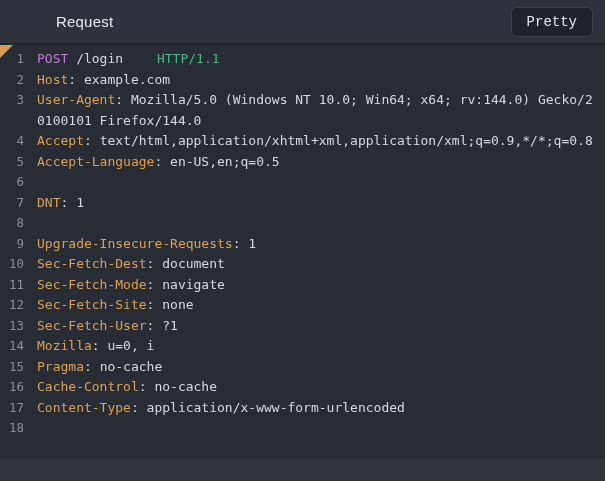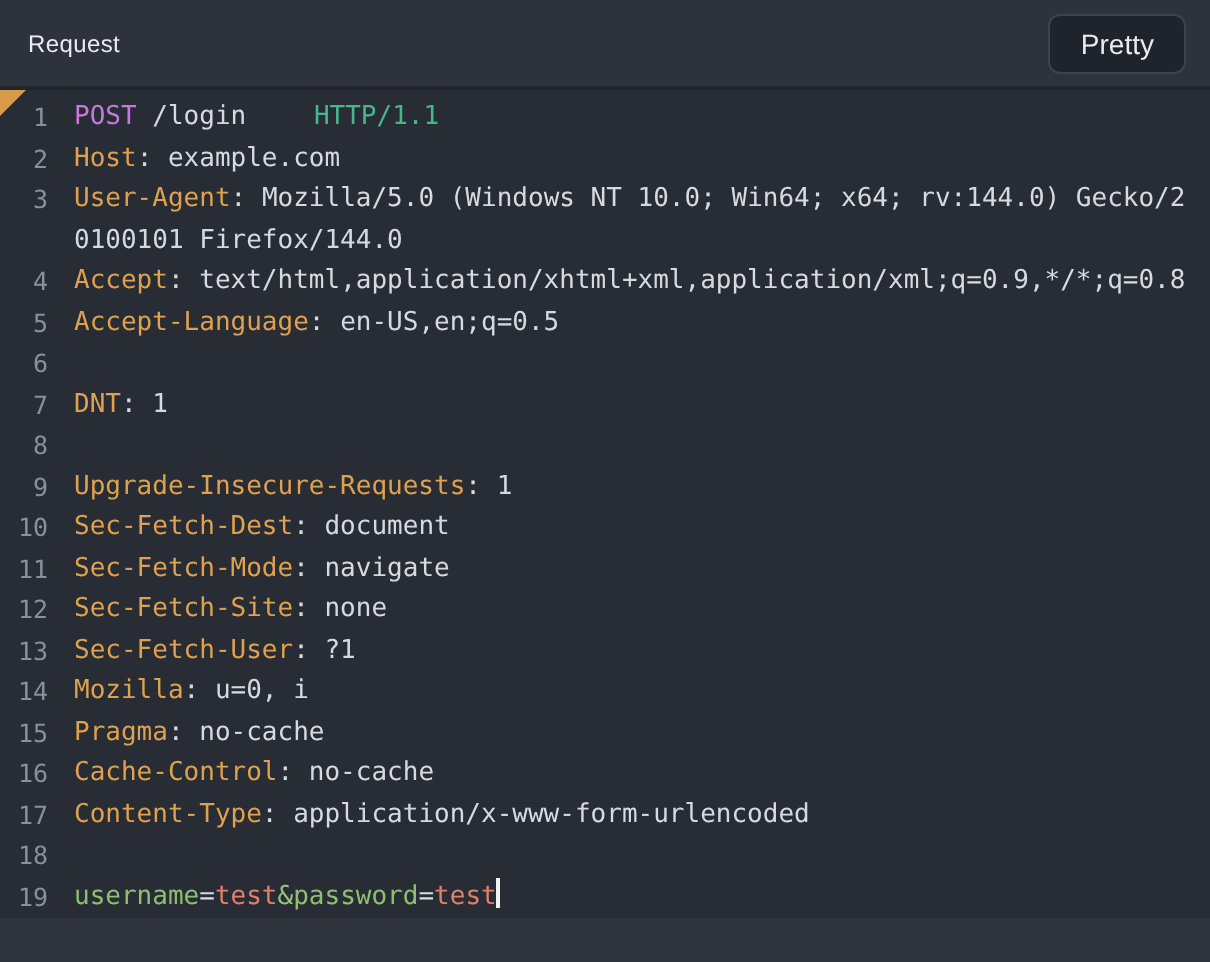--- a/index.html
+++ b/index.html
@@ -10,27 +10,27 @@
     --toggle-selected-bg:#1f232b; --raw-text:#98a0ab; --corner:#d89b4a;
   }
   *{box-sizing:border-box;margin:0;padding:0;}
   html,body{width:605px;height:481px;overflow:hidden;}
   body{background:var(--editor-bg);font-family:"Liberation Sans",sans-serif;}
 
   .panel-header{
     height:45px;background:var(--header-bar);display:flex;align-items:center;
     padding:0 12px 0 14px;border-bottom:2px solid var(--divider);
   }
-  .panel-title{color:var(--title);font-size:12px;font-weight:400;letter-spacing:.2px;}
+  .panel-title{color:var(--title);font-size:15px;font-weight:400;letter-spacing:.2px;margin-left:42px;}
   .toggle-group{
     margin-left:auto;display:flex;border:1px solid var(--toggle-border);
     border-radius:6px;overflow:hidden;background:transparent;
   }
   .toggle-btn{
-    font-family:Liberation Sans, sans-serif;font-size:14px;
+    font-family:Liberation Mono, monospace;font-size:14px;
     padding:6px 15px;background:transparent;border:none;color:var(--raw-text);
     cursor:pointer;line-height:16px;
   }
   .toggle-btn.selected{
     background:var(--toggle-selected-bg);color:var(--title);border-radius:5px;
   }
 
   .editor{
     position:relative;height:436px;background:var(--editor-bg);
     font-family:"DejaVu Sans Mono","Liberation Mono",monospace;font-size:13px;
@@ -90,16 +90,15 @@
       <div class="row"><span class="gutter">9</span><span class="line-text"><span class="c-hname">Upgrade-Insecure-Requests</span><span class="c-plain">: </span><span class="c-hval">1</span></span></div>
       <div class="row"><span class="gutter">10</span><span class="line-text"><span class="c-hname">Sec-Fetch-Dest</span><span class="c-plain">: </span><span class="c-hval">document</span></span></div>
       <div class="row"><span class="gutter">11</span><span class="line-text"><span class="c-hname">Sec-Fetch-Mode</span><span class="c-plain">: </span><span class="c-hval">navigate</span></span></div>
       <div class="row"><span class="gutter">12</span><span class="line-text"><span class="c-hname">Sec-Fetch-Site</span><span class="c-plain">: </span><span class="c-hval">none</span></span></div>
       <div class="row"><span class="gutter">13</span><span class="line-text"><span class="c-hname">Sec-Fetch-User</span><span class="c-plain">: </span><span class="c-hval">?1</span></span></div>
       <div class="row"><span class="gutter">14</span><span class="line-text"><span class="c-hname">Mozilla</span><span class="c-plain">: </span><span class="c-hval">u=0, i</span></span></div>
       <div class="row"><span class="gutter">15</span><span class="line-text"><span class="c-hname">Pragma</span><span class="c-plain">: </span><span class="c-hval">no-cache</span></span></div>
       <div class="row"><span class="gutter">16</span><span class="line-text"><span class="c-hname">Cache-Control</span><span class="c-plain">: </span><span class="c-hval">no-cache</span></span></div>
       <div class="row"><span class="gutter">17</span><span class="line-text"><span class="c-hname">Content-Type</span><span class="c-plain">: </span><span class="c-hval">application/x-www-form-urlencoded</span></span></div>
       <div class="row"><span class="gutter">18</span><span class="line-text"></span></div>
-      <div class="row"><span class="gutter">19</span><span class="line-text"><span class="c-pname">username</span><span class="c-eq">=</span><span class="c-pval">test</span><span class="c-amp">&amp;</span><span class="c-pname">password</span><span class="c-eq">=</span><span class="c-pval">test</span><span class="caret"></span></span></div>
     </div>
   <div class="footer-strip"></div>
 </div>
 
 </body></html>

